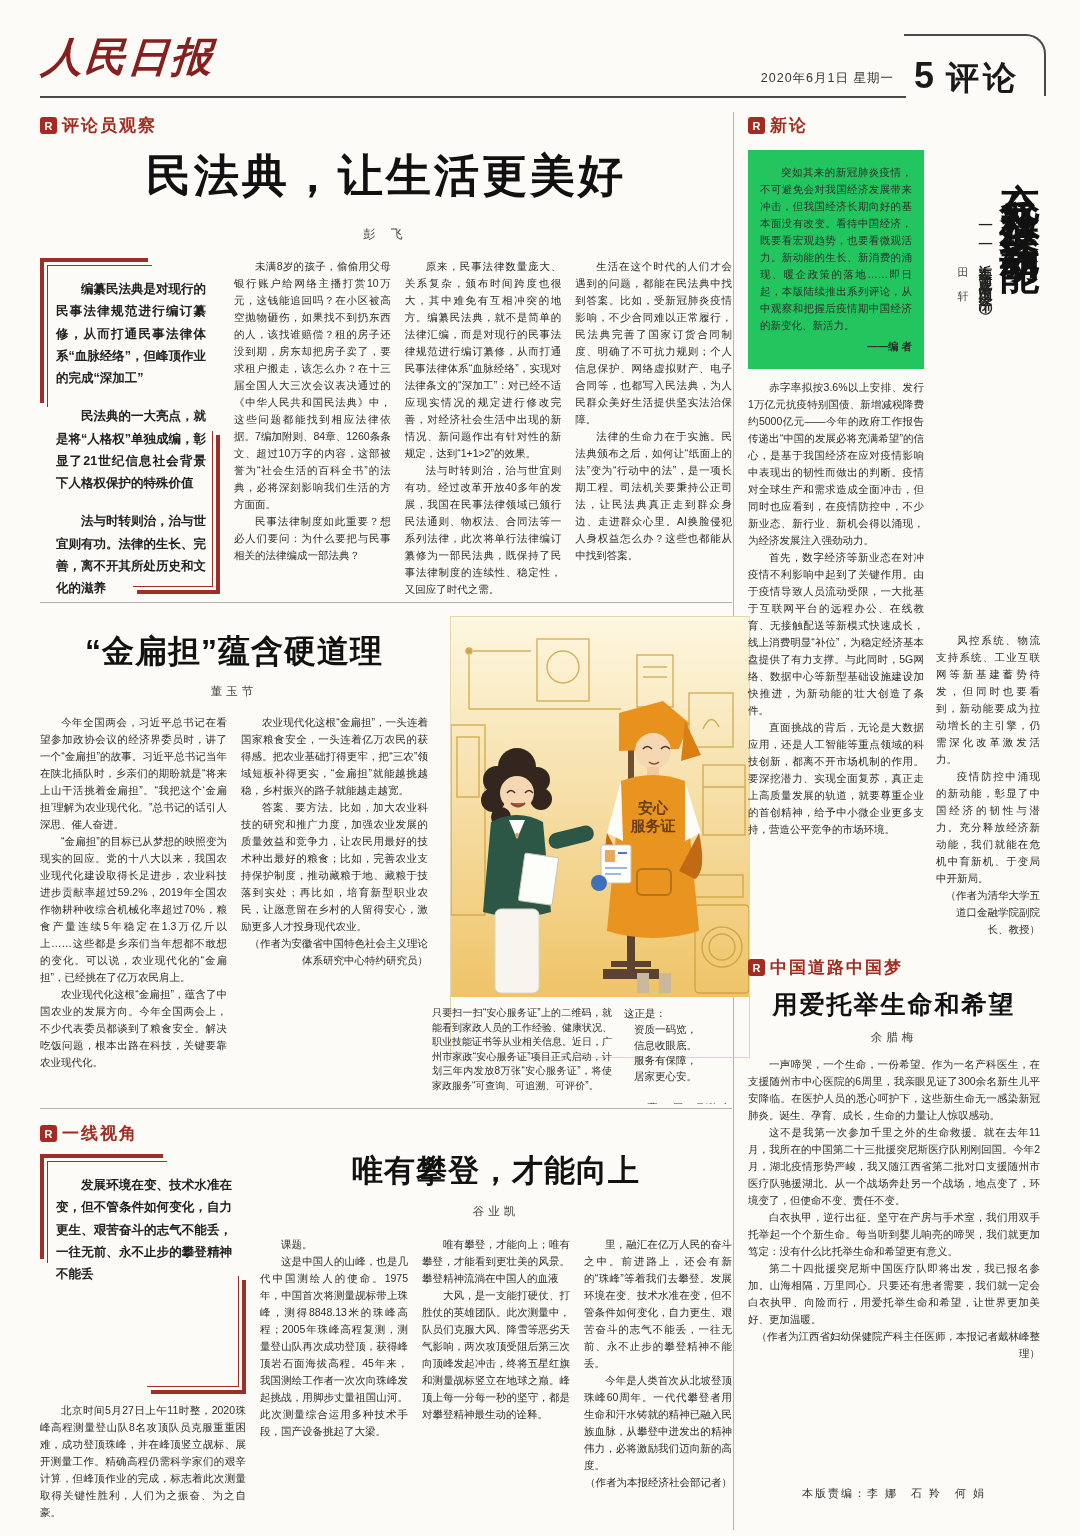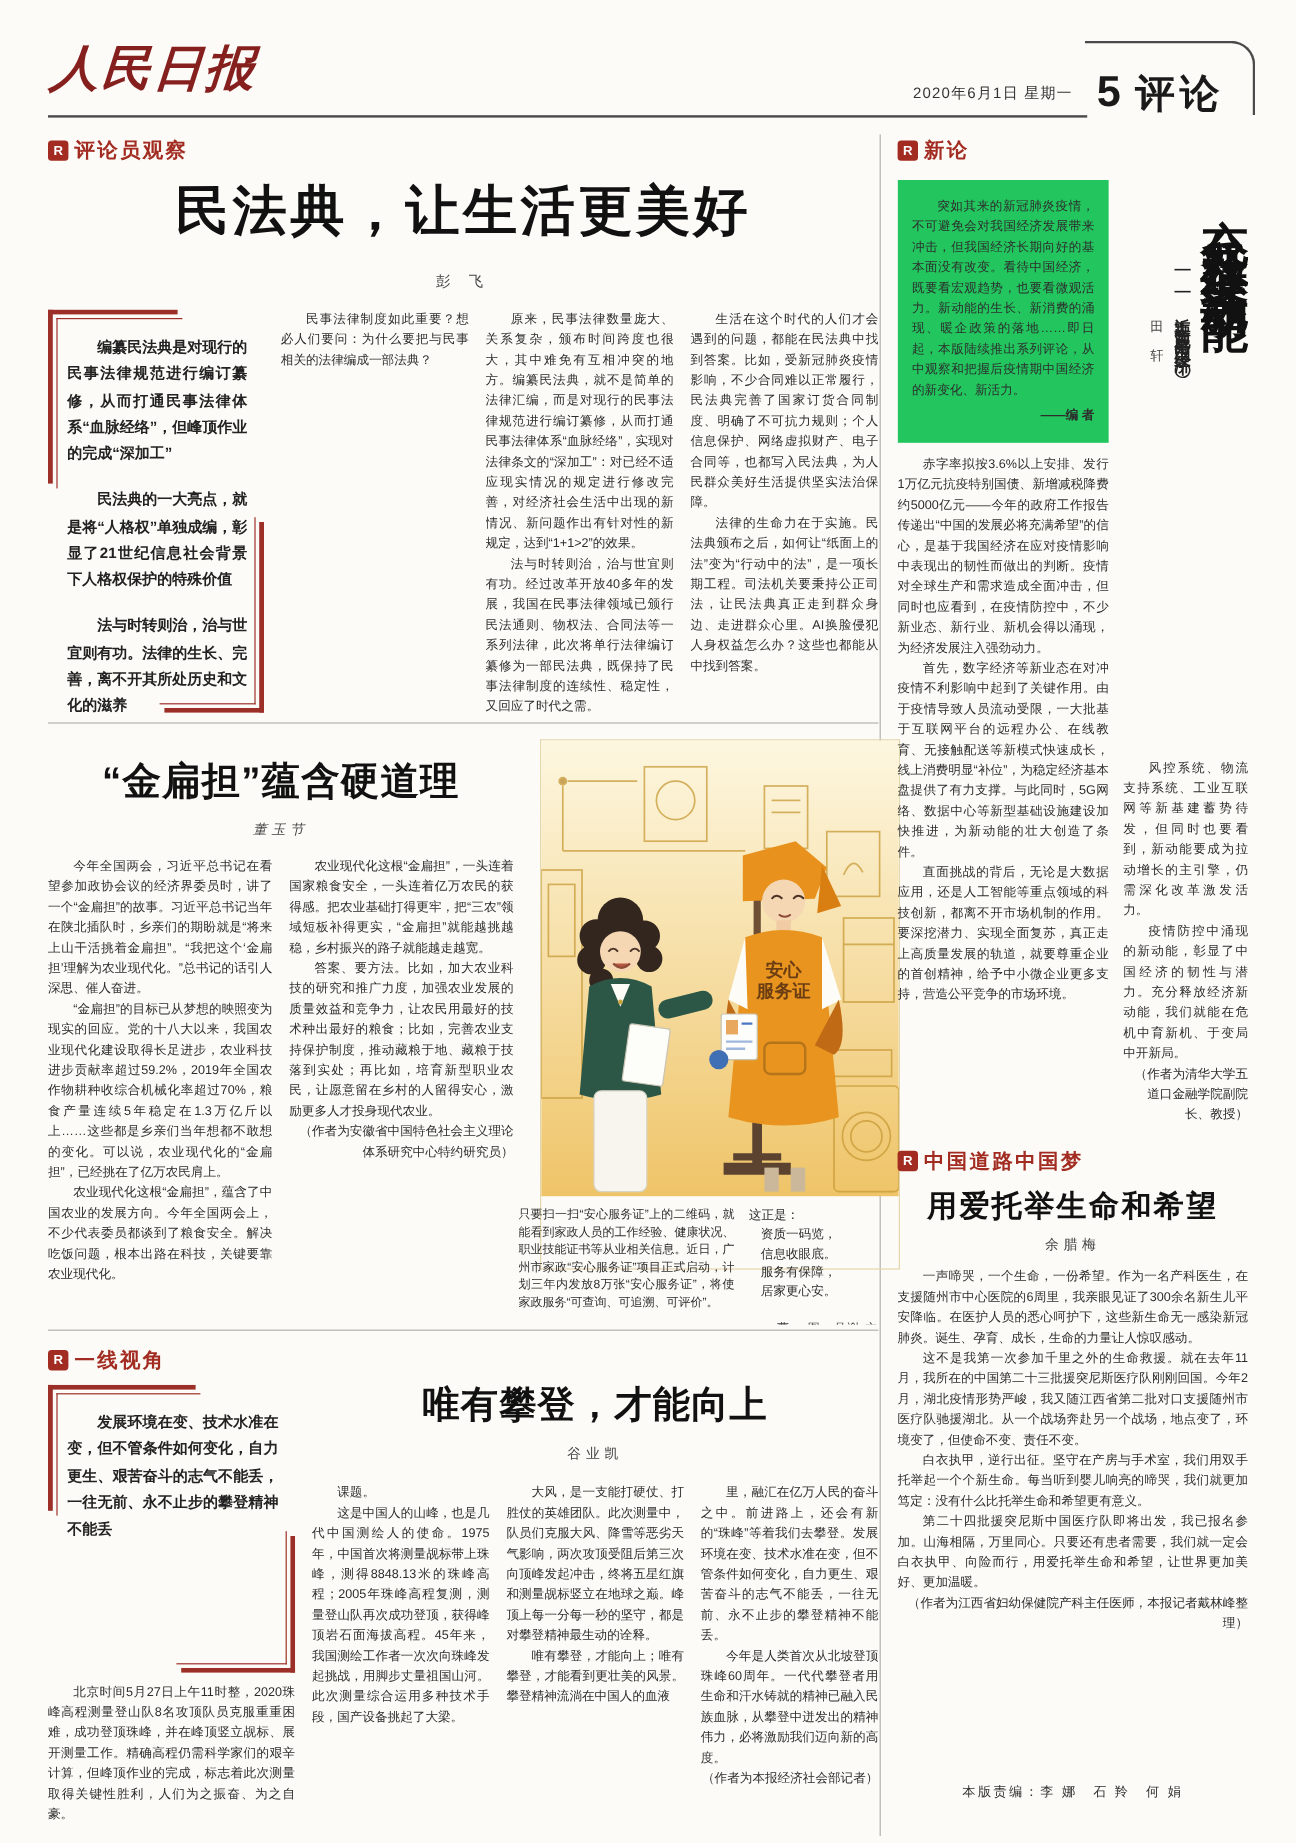--- a/index.html
+++ b/index.html
@@ -47,21 +47,21 @@
   .qb-br:after{content:"";position:absolute;right:3px;bottom:3px;width:100%;height:100%;border-right:1px solid #9c3029;border-bottom:1px solid #9c3029;}
   
   .obs-kicker{position:absolute;left:40px;top:114px;}
   .obs-title{position:absolute;left:40px;top:146px;width:692px;text-align:center;font-size:45px;font-weight:900;letter-spacing:3px;color:#111;}
   .obs-author{position:absolute;left:40px;top:226px;width:692px;text-align:center;font-size:12px;color:#444;letter-spacing:6px;}
   .obs-body{position:absolute;left:40px;top:258px;width:692px;height:336px;display:flex;gap:14px;}
   .obs-quotecol{flex:0 0 180px;}
   .obs-col{flex:1;}
   
   .gp-title{position:absolute;left:40px;top:630px;width:388px;text-align:center;font-size:32px;font-weight:900;letter-spacing:1px;color:#111;}
-  .gp-author{position:absolute;left:40px;top:684px;width:388px;text-align:center;font-size:11.5px;color:#444;letter-spacing:4px;font-style:italic;}
+  .gp-author{position:absolute;left:40px;top:684px;width:388px;text-align:center;font-size:11.5px;color:#444;letter-spacing:4px;}
   .gp-cols{position:absolute;left:40px;top:714px;width:388px;height:386px;display:flex;gap:14px;}
   .gp-col{flex:1;}
   
   .illus{position:absolute;left:432px;top:616px;width:300px;height:442px;border:1px solid #e4d7ae;box-sizing:border-box;margin-left:18px;}
   .illus svg{display:block;}
   .cap-row{position:absolute;left:432px;top:1006px;width:300px;height:98px;display:flex;gap:12px;overflow:hidden;}
   .cap-text{flex:0 0 60%;font-size:10px;line-height:1.45;text-align:justify;color:#2d2d2d;}
   .cap-poem{flex:1;font-size:10.5px;line-height:1.5;color:#2d2d2d;}
   .cap-poem .pl{padding-left:10px;}
   .cap-credit{margin-top:15px;text-align:right;font-size:10px;color:#3a3a3a;letter-spacing:1px;}
@@ -120,20 +120,21 @@
   <div class="obs-author">彭 飞</div>
   <div class="obs-body">
     <div class="obs-quotecol quote-box">
       <div class="qb-tl"></div>
       <div class="qb-br"></div>
       <p class="qtext">编纂民法典是对现行的民事法律规范进行编订纂修，从而打通民事法律体系“血脉经络”，但峰顶作业的完成“深加工”</p>
       <p class="qtext">民法典的一大亮点，就是将“人格权”单独成编，彰显了21世纪信息社会背景下人格权保护的特殊价值</p>
       <p class="qtext">法与时转则治，治与世宜则有功。法律的生长、完善，离不开其所处历史和文化的滋养</p>
     </div>
     <div class="obs-col bodycol">
+      <p>未满8岁的孩子，偷偷用父母银行账户给网络主播打赏10万元，这钱能追回吗？在小区被高空抛物砸伤，如果找不到扔东西的人，该找谁赔偿？租的房子还没到期，房东却把房子卖了，要求租户搬走，该怎么办？在十三届全国人大三次会议表决通过的《中华人民共和国民法典》中，这些问题都能找到相应法律依据。7编加附则、84章、1260条条文、超过10万字的内容，这部被誉为“社会生活的百科全书”的法典，必将深刻影响我们生活的方方面面。</p>
       <p>民事法律制度如此重要？想必人们要问：为什么要把与民事相关的法律编成一部法典？</p>
     </div>
     <div class="obs-col bodycol">
       <p>原来，民事法律数量庞大、关系复杂，颁布时间跨度也很大，其中难免有互相冲突的地方。编纂民法典，就不是简单的法律汇编，而是对现行的民事法律规范进行编订纂修，从而打通民事法律体系“血脉经络”，实现对法律条文的“深加工”：对已经不适应现实情况的规定进行修改完善，对经济社会生活中出现的新情况、新问题作出有针对性的新规定，达到“1+1&gt;2”的效果。</p>
       <p>法与时转则治，治与世宜则有功。经过改革开放40多年的发展，我国在民事法律领域已颁行民法通则、物权法、合同法等一系列法律，此次将单行法律编订纂修为一部民法典，既保持了民事法律制度的连续性、稳定性，又回应了时代之需。</p>
     </div>
     <div class="obs-col bodycol">
       <p>生活在这个时代的人们才会遇到的问题，都能在民法典中找到答案。比如，受新冠肺炎疫情影响，不少合同难以正常履行，民法典完善了国家订货合同制度、明确了不可抗力规则；个人信息保护、网络虚拟财产、电子合同等，也都写入民法典，为人民群众美好生活提供坚实法治保障。</p>
       <p>法律的生命力在于实施。民法典颁布之后，如何让“纸面上的法”变为“行动中的法”，是一项长期工程。司法机关要秉持公正司法，让民法典真正走到群众身边、走进群众心里。AI换脸侵犯人身权益怎么办？这些也都能从中找到答案。</p>
     </div>
@@ -261,22 +262,22 @@
     <p>北京时间5月27日上午11时整，2020珠峰高程测量登山队8名攻顶队员克服重重困难，成功登顶珠峰，并在峰顶竖立觇标、展开测量工作。精确高程仍需科学家们的艰辛计算，但峰顶作业的完成，标志着此次测量取得关键性胜利，人们为之振奋、为之自豪。</p>
   </div>
   <div class="cl-title">唯有攀登，才能向上</div>
   <div class="cl-author">谷业凯</div>
   <div class="cl-cols">
     <div class="cl-col bodycol">
       <p>课题。</p>
       <p>这是中国人的山峰，也是几代中国测绘人的使命。1975年，中国首次将测量觇标带上珠峰，测得8848.13米的珠峰高程；2005年珠峰高程复测，测量登山队再次成功登顶，获得峰顶岩石面海拔高程。45年来，我国测绘工作者一次次向珠峰发起挑战，用脚步丈量祖国山河。此次测量综合运用多种技术手段，国产设备挑起了大梁。</p>
     </div>
     <div class="cl-col bodycol">
+      <p>唯有攀登，才能向上；唯有攀登，才能看到更壮美的风景。攀登精神流淌在中国人的血液</p>
       <p>大风，是一支能打硬仗、打胜仗的英雄团队。此次测量中，队员们克服大风、降雪等恶劣天气影响，两次攻顶受阻后第三次向顶峰发起冲击，终将五星红旗和测量觇标竖立在地球之巅。峰顶上每一分每一秒的坚守，都是对攀登精神最生动的诠释。</p>
-      <p>唯有攀登，才能向上；唯有攀登，才能看到更壮美的风景。攀登精神流淌在中国人的血液</p>
     </div>
     <div class="cl-col bodycol">
       <p>里，融汇在亿万人民的奋斗之中。前进路上，还会有新的“珠峰”等着我们去攀登。发展环境在变、技术水准在变，但不管条件如何变化，自力更生、艰苦奋斗的志气不能丢，一往无前、永不止步的攀登精神不能丢。</p>
       <p>今年是人类首次从北坡登顶珠峰60周年。一代代攀登者用生命和汗水铸就的精神已融入民族血脉，从攀登中迸发出的精神伟力，必将激励我们迈向新的高度。</p>
       <p class="attrib">（作者为本报经济社会部记者）</p>
     </div>
   </div>
 
   <div class="kicker xl-kicker">
     <span class="mark">R</span>

